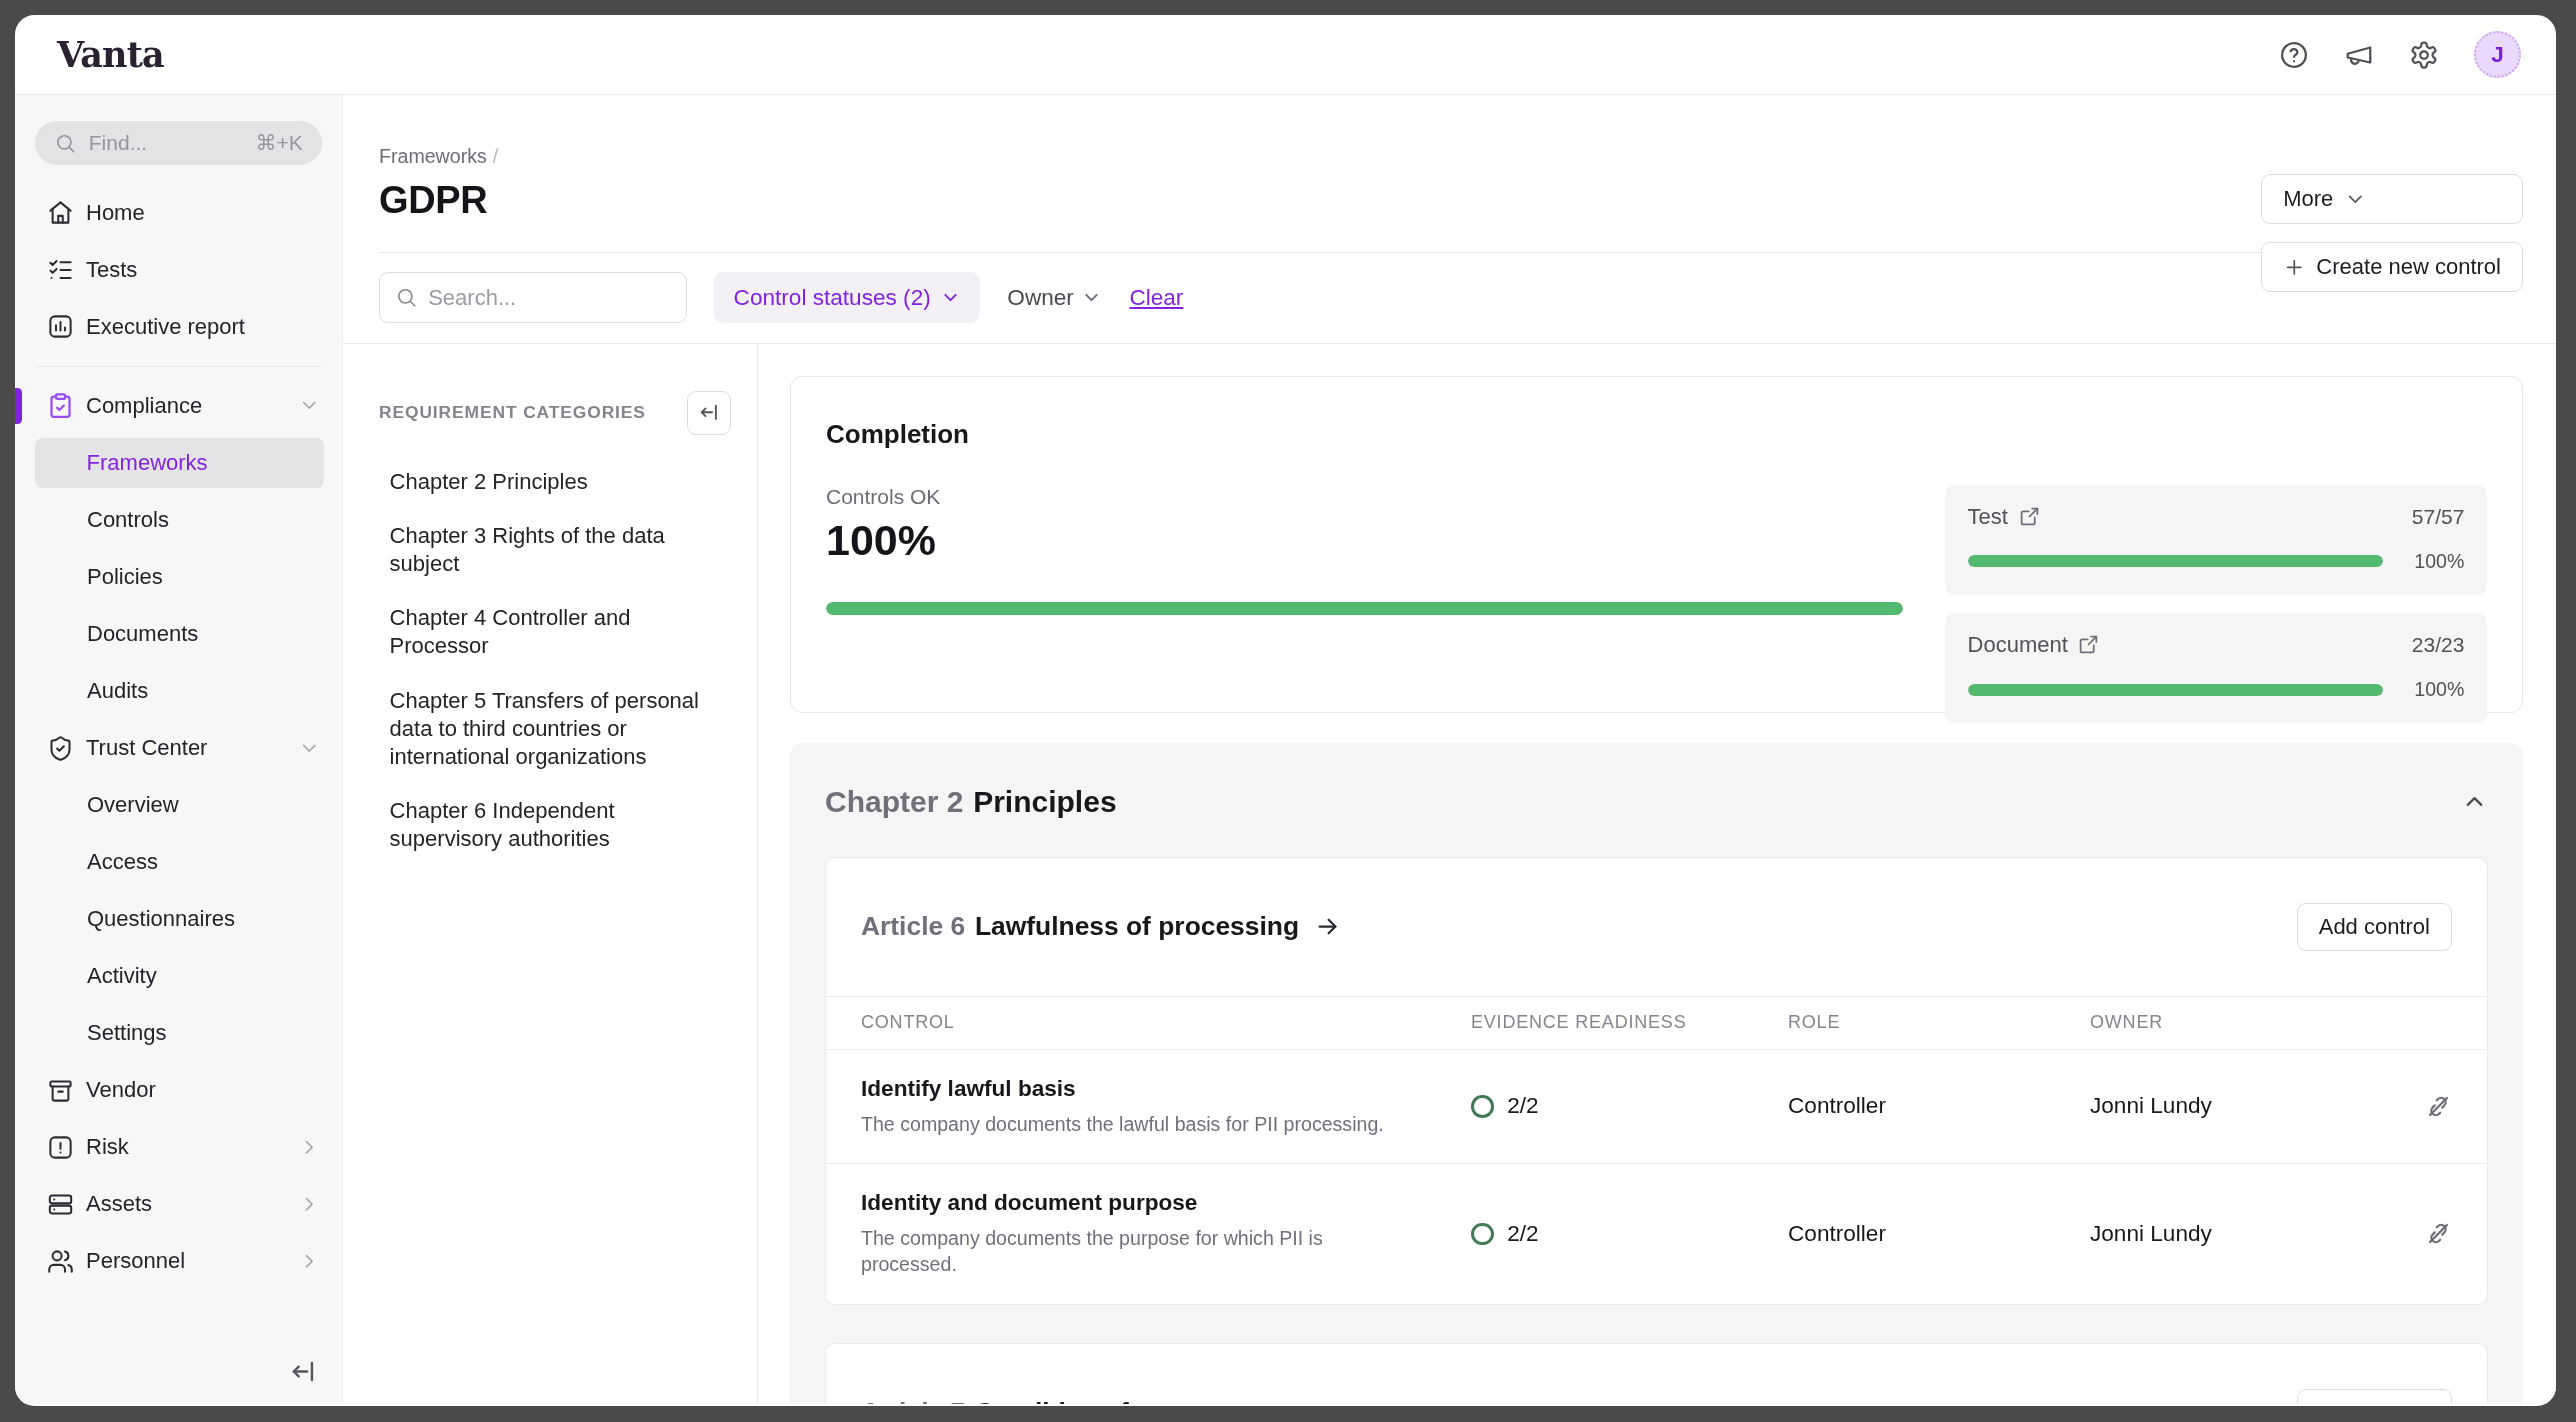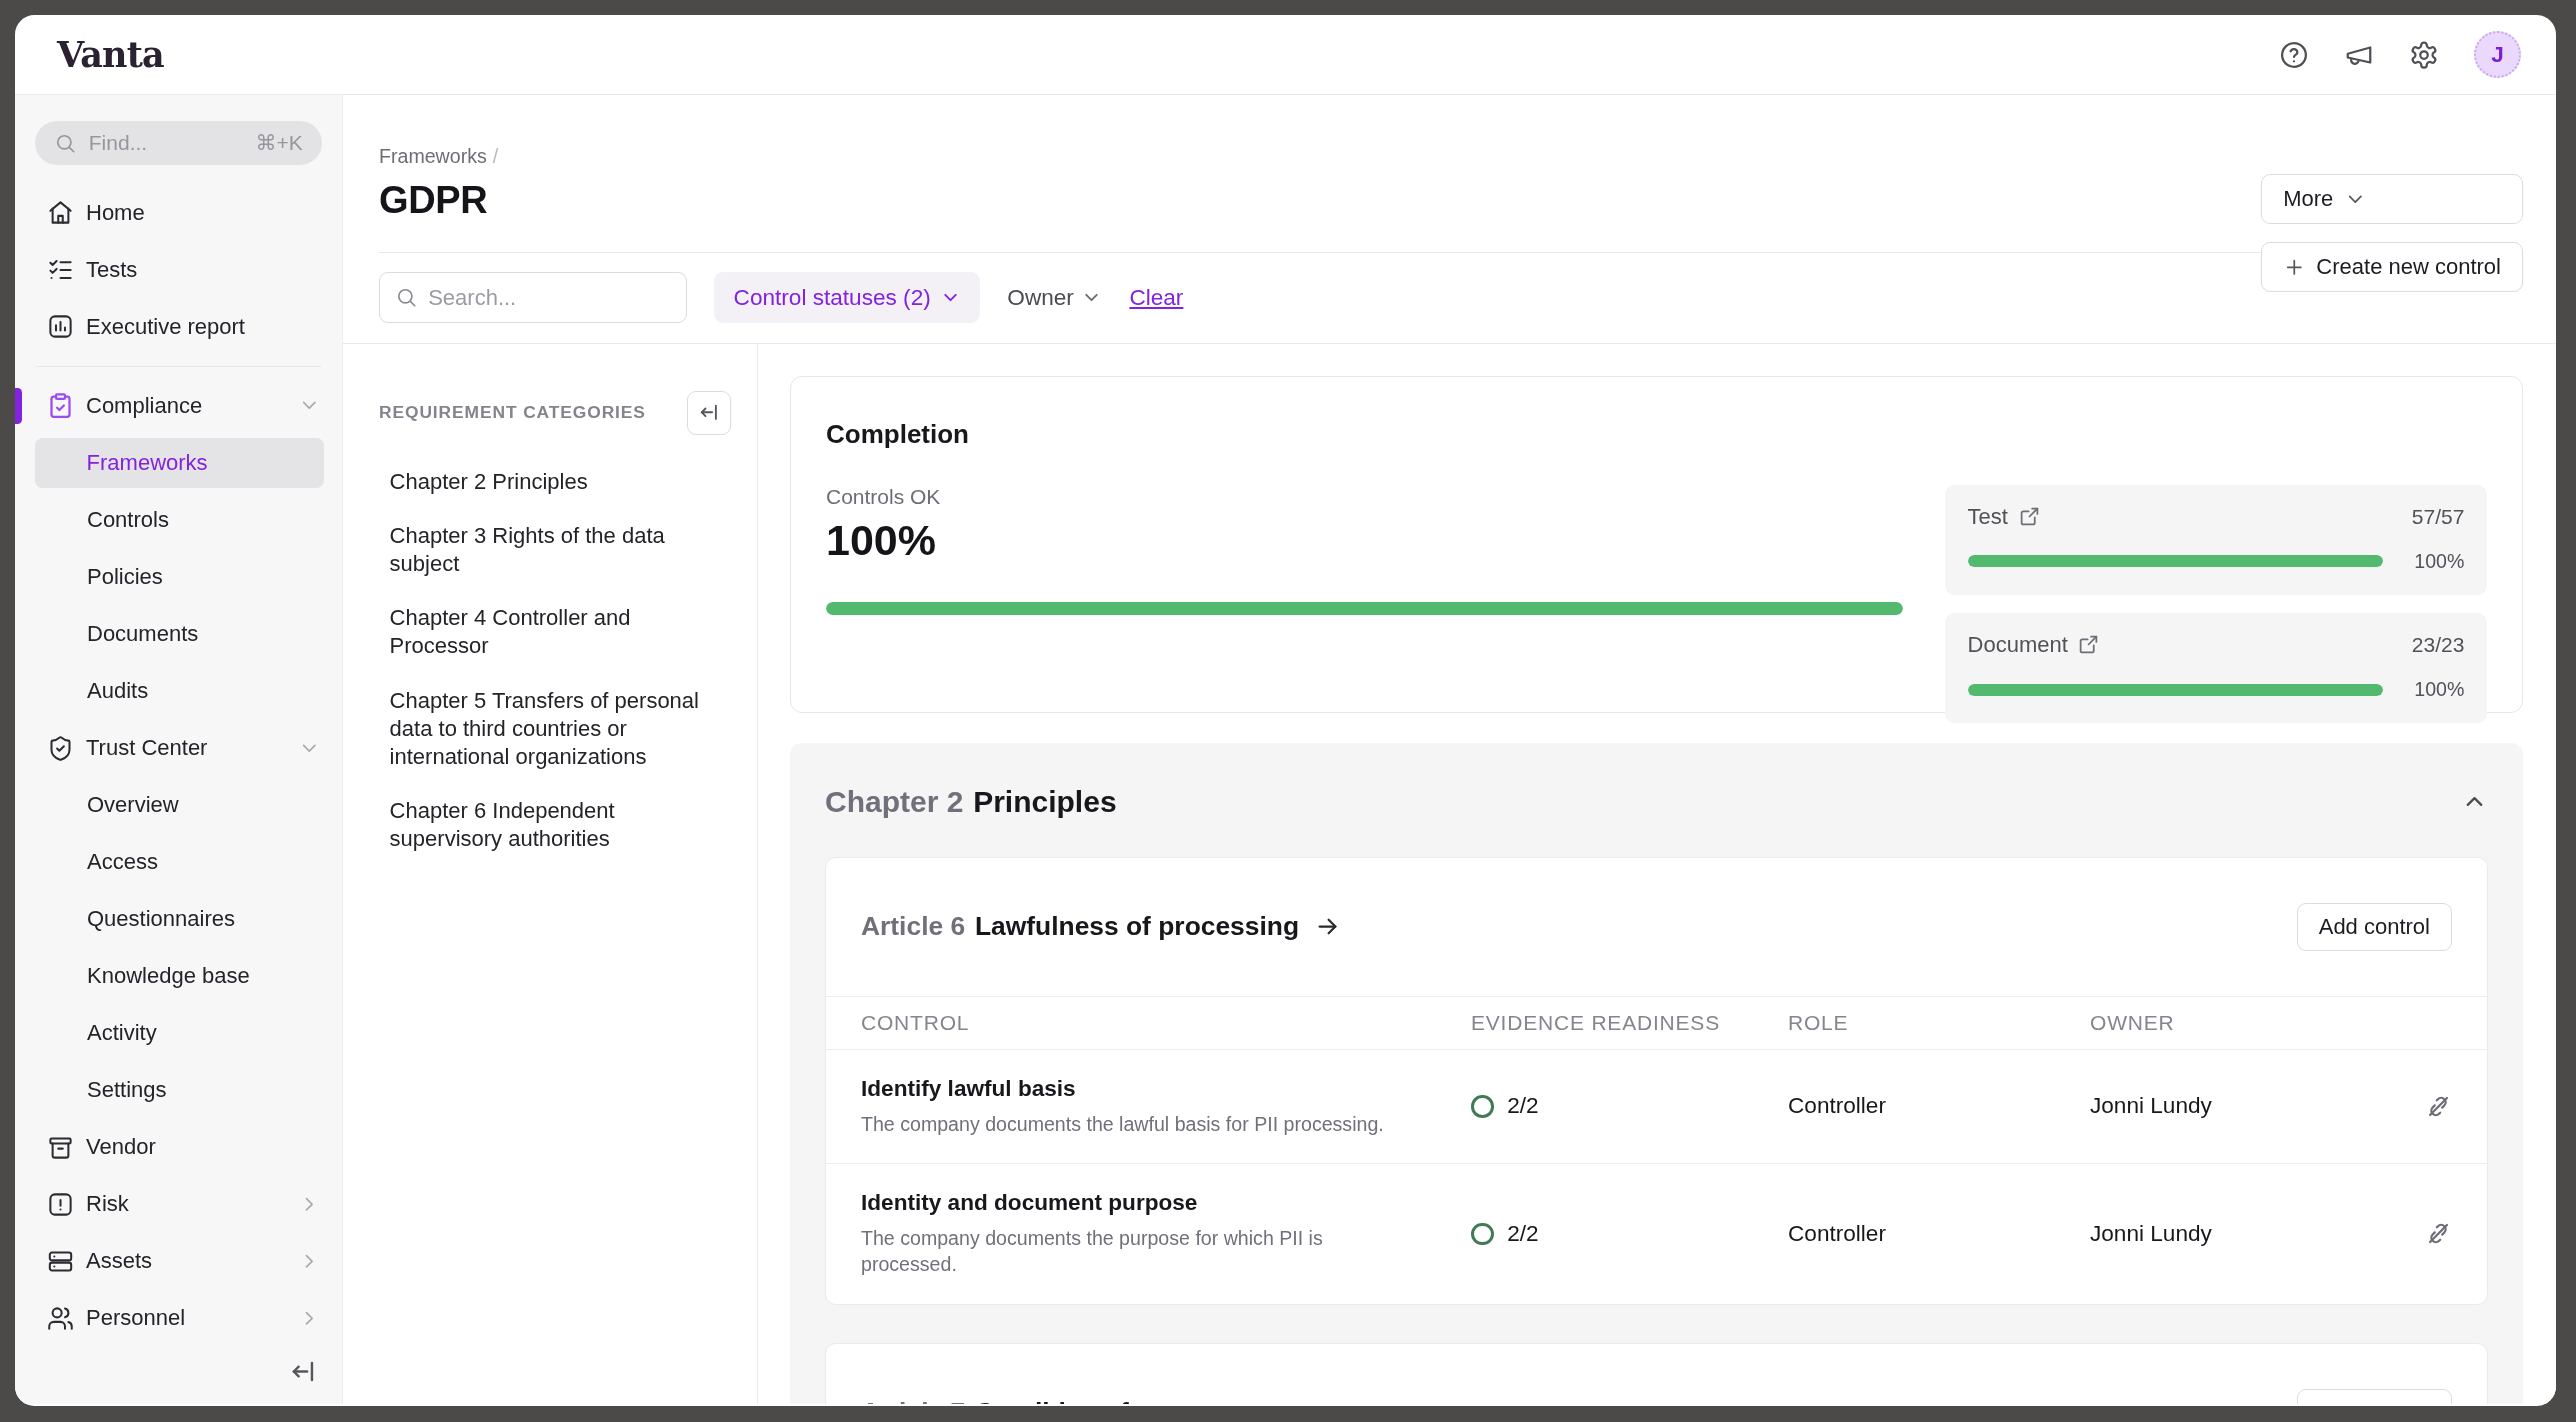--- a/index.html
+++ b/index.html
@@ -100,21 +100,21 @@
   .chapter-name { font-size:30px; font-weight:700; color:#17171c; margin-left:9.8px; }
   .chapter-chev { width:27px; height:27px; margin-left:auto; color:#4b4b52; cursor:pointer; }
 
   .article-card { background:#fff; border:1.5px solid #eaeaec; border-radius:10.6px; margin-top:38px; overflow:hidden; }
   .article-head { display:flex; align-items:center; padding:45px 35px; }
   .article-prefix { font-size:26.4px; font-weight:700; color:#70707a; }
   .article-name { font-size:26.4px; font-weight:700; color:#17171c; margin-left:9.8px; }
   .article-arrow { width:27px; height:27px; margin-left:15px; color:#2a2a30; }
   .article-head .btn { margin-left:auto; height:48px; }
 
-  .thead { display:flex; align-items:center; height:54px; padding:0 35px; border-top:1.5px solid #ededef; border-bottom:1.5px solid #ededef; font-size:21px; letter-spacing:0.8px; color:#85858d; font-weight:500; text-transform:uppercase; }
+  .thead { display:flex; align-items:center; height:54px; padding:0 35px; border-top:1.5px solid #ededef; border-bottom:1.5px solid #ededef; font-size:18px; letter-spacing:0.8px; color:#85858d; font-weight:500; text-transform:uppercase; }
   .trow { display:flex; align-items:center; padding:26px 35px; }
   .trow + .trow { border-top:1.5px solid #ededef; }
   .col-control { flex:1; min-width:0; padding-right:38px; }
   .col-evidence { width:317px; flex-shrink:0; }
   .col-role { width:302px; flex-shrink:0; }
   .col-owner { width:317px; flex-shrink:0; }
   .col-action { width:45px; flex-shrink:0; display:flex; justify-content:flex-end; }
   .row-title { font-size:22.6px; font-weight:600; color:#17171c; }
   .row-desc { font-size:19.6px; color:#70707a; margin-top:9px; line-height:26.4px; max-width:559px; }
   .evidence-cell { display:flex; align-items:center; gap:13.6px; }
@@ -253,23 +253,20 @@
       <div class="nav-sub">
           <span>Overview</span>
         </div>
       <div class="nav-sub">
           <span>Access</span>
         </div>
       <div class="nav-sub">
           <span>Questionnaires</span>
         </div>
       <div class="nav-sub">
-          <span>Knowledge base</span>
-        </div>
-      <div class="nav-sub">
           <span>Activity</span>
         </div>
       <div class="nav-sub">
           <span>Settings</span>
         </div>
 
       <div class="nav-item">
         <span class="ic">
             <svg viewBox="0 0 24 24">
               <rect x="3" y="4" width="18" height="4.5" rx="1"></rect>

